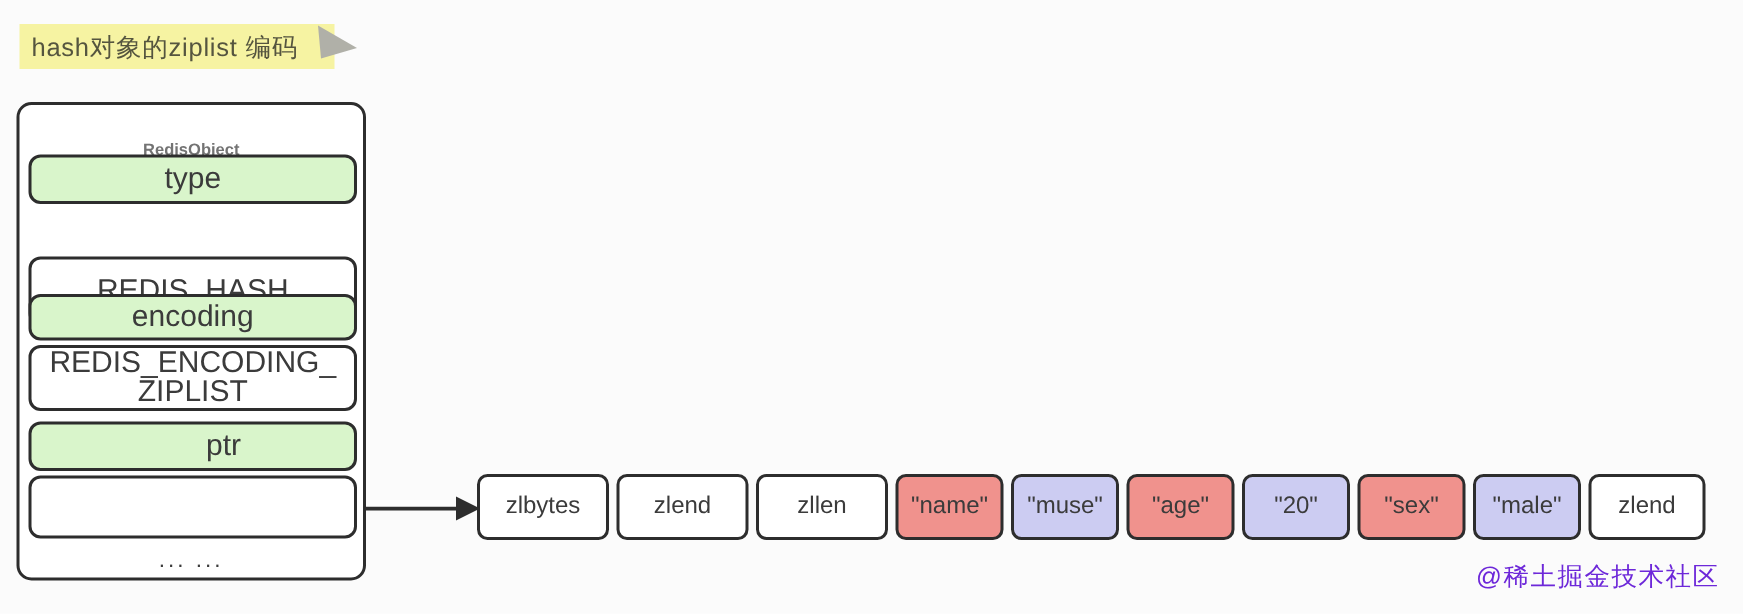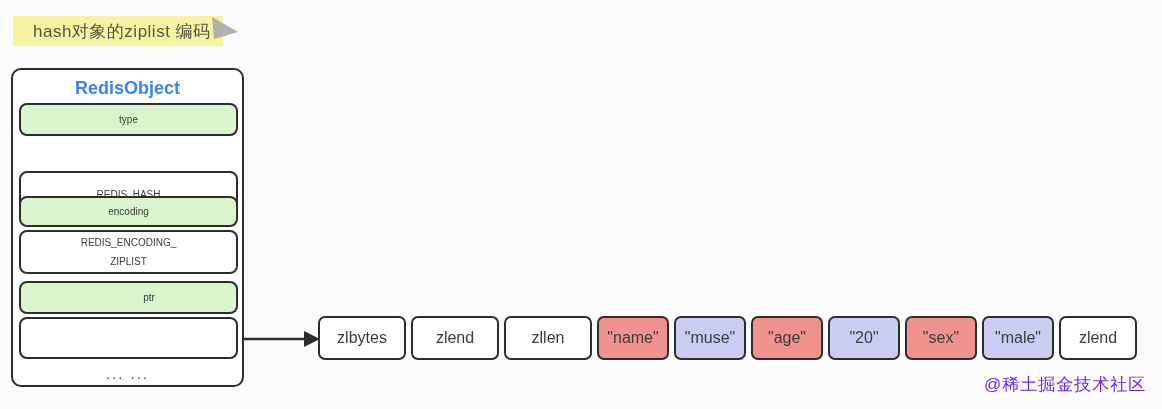--- a/index.html
+++ b/index.html
@@ -14,44 +14,44 @@
     overflow:hidden;
     color:#3b3b3b;
   }
 
   
   .note{
     position:absolute;left:13px;top:16px;
     width:210px;height:30px;
     background:#f6f3a2;
     display:flex;align-items:center;
-    padding-left:20px;box-sizing:border-box;
+    padding-left:8px;box-sizing:border-box;
     font-size:17px;color:#55553f;
     letter-spacing:.5px;
   }
   .note-fold{position:absolute;left:212px;top:15px;}
 
   
   .redis-box{
     position:absolute;left:11px;top:68px;
     width:233px;height:319px;
     background:#fff;
     border:2px solid #2d2d2d;border-radius:10px;
     box-sizing:border-box;
   }
   .redis-title{
-    position:absolute;top:8px;left:0;right:0;
-    text-align:center;font-weight:bold;font-size:18px;color:#3b82f6;
+    position:absolute;top:24px;left:0;right:0;
+    text-align:center;font-weight:bold;font-size:11px;color:#737373;
   }
   .cell{
     position:absolute;left:6px;width:219px;
     border:2px solid #2d2d2d;border-radius:8px;
     box-sizing:border-box;
     display:flex;align-items:center;justify-content:center;
-    font-size:10px;color:#3b3b3b;background:#fff;
+    font-size:20px;color:#3b3b3b;background:#fff;
     text-align:right;line-height:19px;
   }
   .row-type      {top:33px;height:33px;}
   .row-type-val  {top:69px;height:46px;}
   .row-enc       {top:126px;height:31px;}
   .row-enc-val   {top:160px;height:44px;flex-direction:column;}
   .row-ptr       {top:211px;height:33px;}
   .row-ptr-val   {top:247px;height:42px;}
   .ellipsis{
     position:absolute;top:295px;left:0;right:0;

